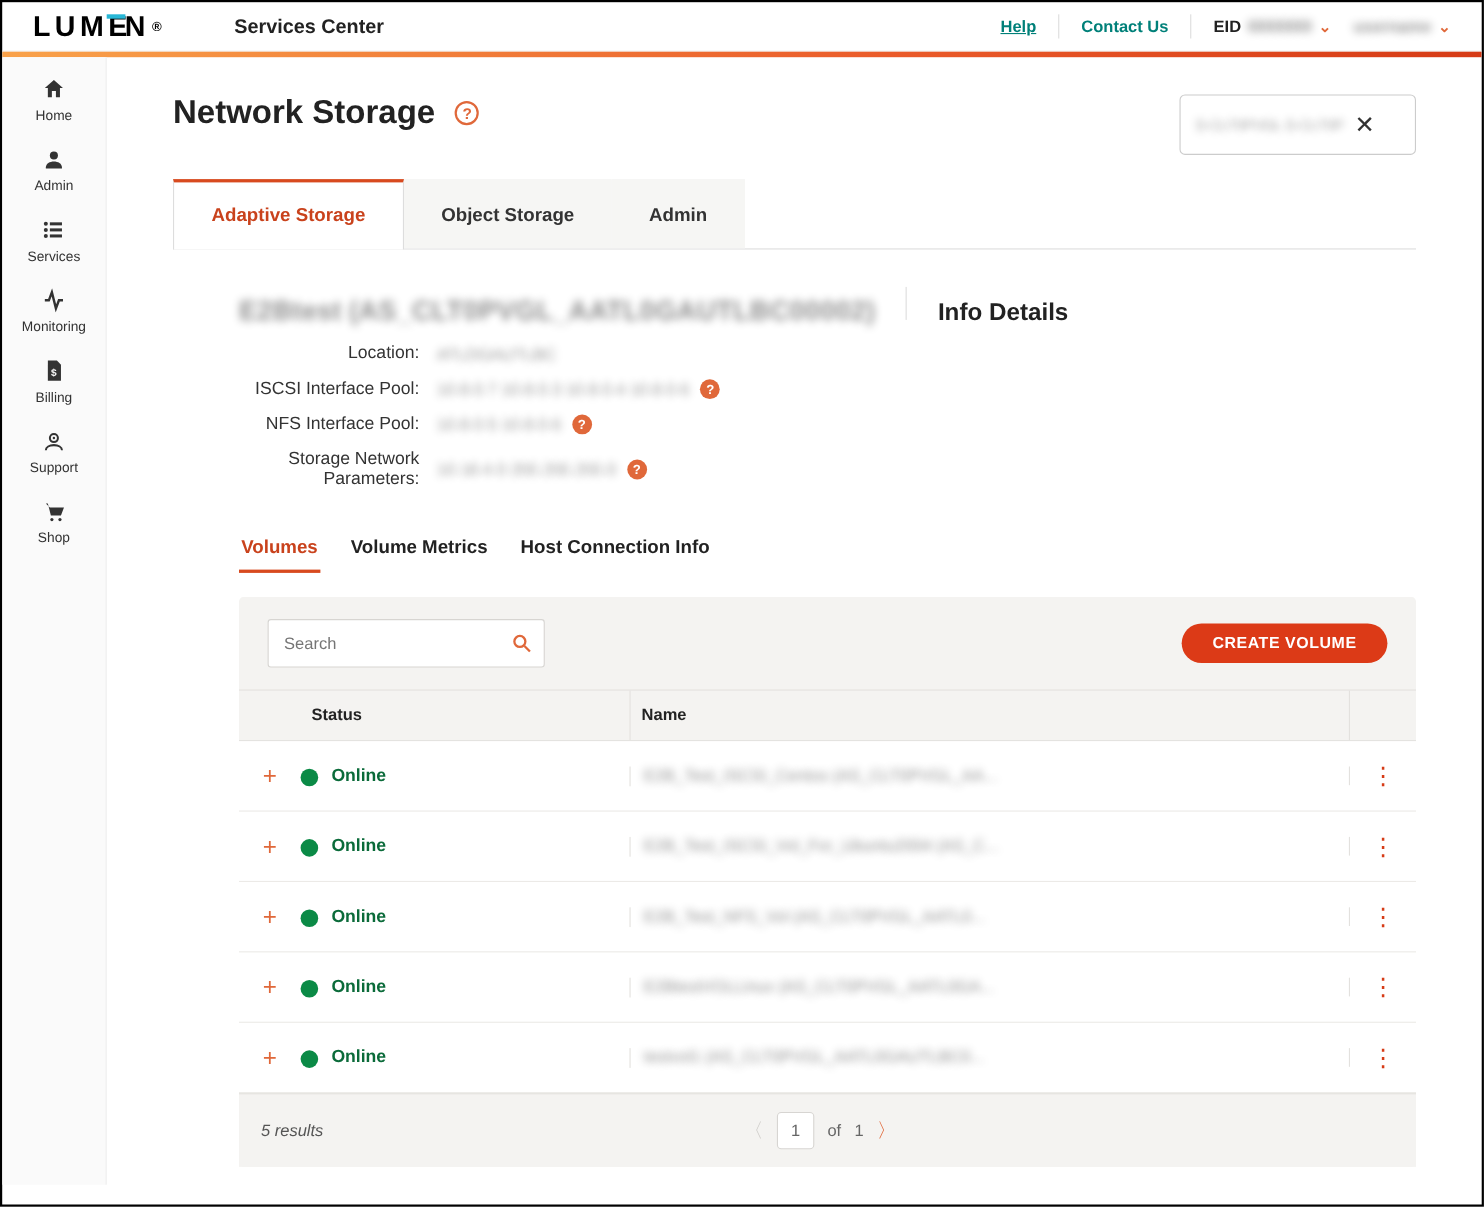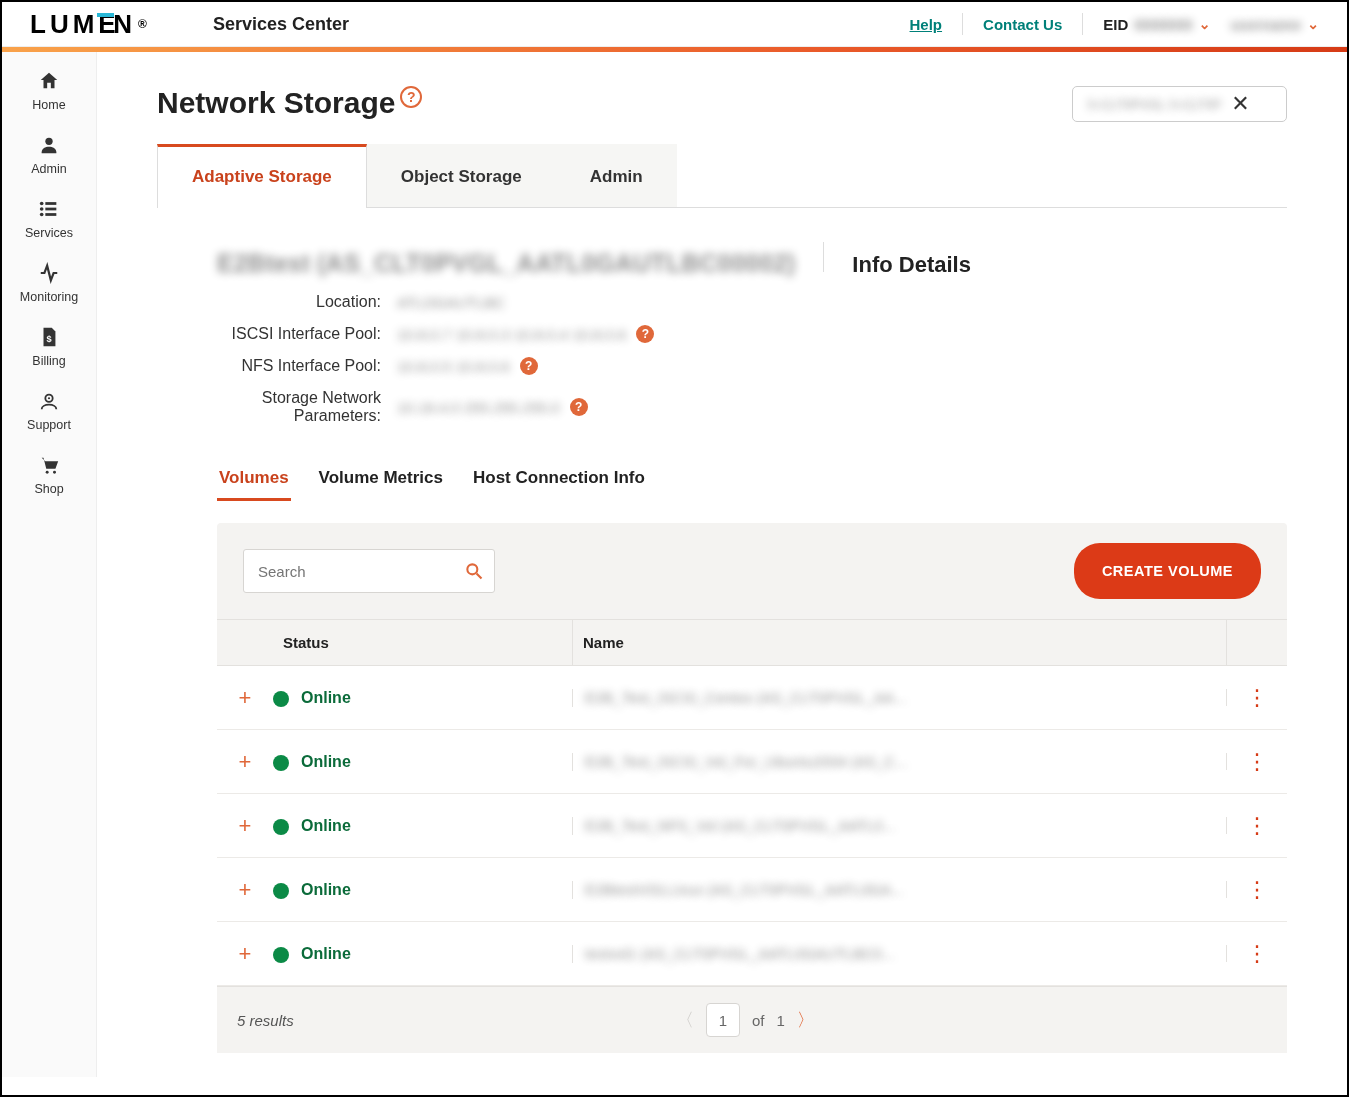--- a/index.html
+++ b/index.html
@@ -23,23 +23,23 @@
   .stripe{height:5px; background:linear-gradient(90deg,#f9a24a 0%, #ea5b2a 60%, #d63b16 100%);}
   
   .main{display:flex; height:calc(1097px - 63px - 5px - 4px);}
   
   .sidebar{width:95px; min-width:95px; background:#fafafa; border-right:1px solid #eee; display:flex; flex-direction:column; align-items:center; padding-top:18px; gap:22px;}
   .side-item{display:flex; flex-direction:column; align-items:center; gap:6px; color:#333; font-size:12.5px; cursor:pointer;}
   .side-item svg{width:22px;height:22px;fill:#333;}
   
   .content{flex:1; padding:34px 60px 20px 60px; overflow:auto;}
   .page-head{display:flex; justify-content:space-between; align-items:flex-start;}
-  .page-title{font-size:30px; font-weight:800; color:#222; display:flex; align-items:flex-start; gap:5px;}
+  .page-title{font-size:30px; font-weight:800; color:#222; display:flex; align-items:center; gap:18px;}
   .help-circ{width:22px;height:22px;border:2px solid #e0683a;color:#e0683a;border-radius:50%;display:inline-flex;align-items:center;justify-content:center;font-size:14px;font-weight:700;}
-  .search-chip{border:1px solid #ccc; border-radius:5px; height:36px; display:flex; align-items:center; padding:0 26px 0 14px; gap:10px; color:#999; min-width:215px;}
+  .search-chip{border:1px solid #ccc; border-radius:5px; height:55px; display:flex; align-items:center; padding:0 26px 0 14px; gap:10px; color:#999; min-width:215px;}
   .search-chip .blur8{font-size:13px;}
   .xicon{font-size:22px; color:#333; cursor:pointer; line-height:1;}
   
   .tabs{display:flex; border-bottom:1px solid #ddd; margin-top:22px;}
   .tab{padding:20px 34px; font-size:17px; font-weight:700; color:#333; background:#f6f6f4; cursor:pointer;}
   .tab.active{color:#c9421c; background:#fff; border-top:3px solid #d84a1f; border-left:1px solid #ddd; border-right:1px solid #ddd; margin-bottom:-1px;}
   .tab:not(.active){border-top:3px solid transparent;}
   
   .node-area{display:flex; gap:28px; align-items:baseline; margin:34px 0 8px 60px;}
   .blur-hdr{font-size:25px;font-weight:800;}
@@ -52,21 +52,21 @@
   
   .subtabs{display:flex; gap:26px; margin-left:60px; font-size:17px; font-weight:700;}
   .subtab{padding:6px 2px 10px 2px; color:#222; cursor:pointer;}
   .subtab.active{color:#c9421c; border-bottom:3px solid #d84a1f;}
   
   .card{margin:22px 0 0 60px; background:#f4f3f1; border-radius:4px; padding:0; width: calc(100% - 60px);}
   .card-top{display:flex; justify-content:space-between; align-items:center; padding:20px 26px;}
   .searchbox{background:#fff;border:1px solid #d7d5d2;border-radius:3px;height:44px;width:252px;display:flex;align-items:center;padding:0 10px 0 14px;justify-content:space-between;}
   .searchbox input{border:none;outline:none;font-size:15px;color:#555;width:170px;}
   .searchbox svg{width:20px;height:20px;fill:#e0683a;}
-  .create-btn{background:#dc3a17;color:#fff;border:none;border-radius:26px;height:56px;padding:0 28px;font-weight:800;font-size:14.5px;letter-spacing:.5px;cursor:pointer;}
+  .create-btn{background:#dc3a17;color:#fff;border:none;border-radius:26px;height:36px;padding:0 28px;font-weight:800;font-size:14.5px;letter-spacing:.5px;cursor:pointer;}
   .thead{display:flex;background:#f4f3f1;border-top:1px solid #e3e1de;border-bottom:1px solid #e3e1de;}
   .th{padding:14px 10px;font-weight:800;font-size:15px;color:#222;}
   .col-exp{width:56px;}
   .col-status{width:300px; border-right:1px solid #e3e1de;}
   .col-name{flex:1; border-right:1px solid #e3e1de;}
   .col-act{width:60px;}
   .tbody{background:#fff;}
   .trow{display:flex;align-items:center;border-bottom:1px solid #eceae7;height:64px;}
   .exp{color:#e0683a;font-size:22px;font-weight:400;display:flex;align-items:center;justify-content:center;cursor:pointer;}
   .status{display:flex;align-items:flex-end;gap:12px;color:#0b6b3a;font-weight:700;font-size:16px;}

